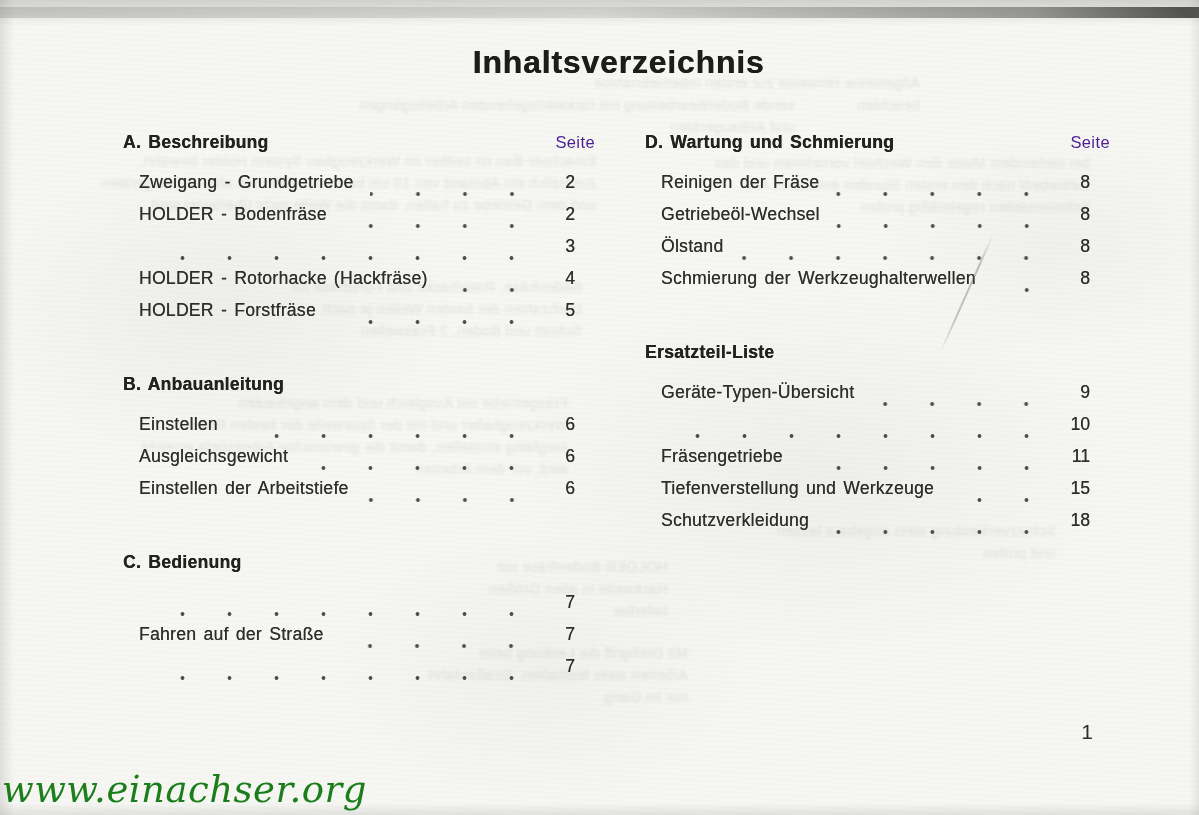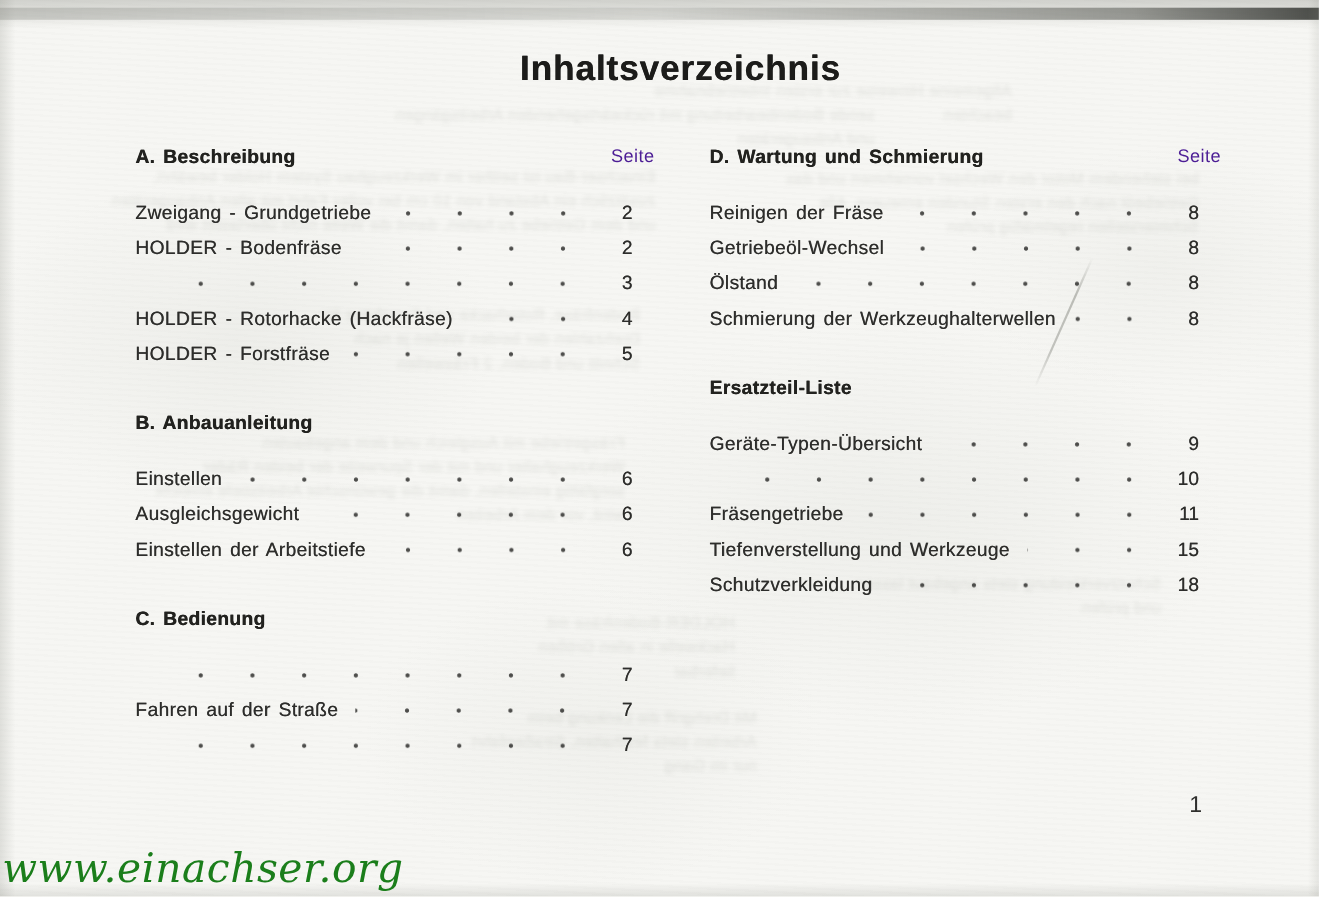--- a/index.html
+++ b/index.html
@@ -39,21 +39,21 @@
 
   .toc-section + .toc-section{margin-top:40px;}
   .section-header-row{display:flex;align-items:center;height:24px;}
   .section-header{
     margin:0;font-size:17.5px;font-weight:bold;color:#22221f;
     letter-spacing:0.3px;word-spacing:2px;flex:1 1 auto;
     text-shadow:0.3px 0 0 #22221f;
   }
   .seite{font-size:16.5px;color:#4c1d95;margin-right:-20px;letter-spacing:0.4px;}
   .items{margin-top:18px;}
-  .toc-row{display:flex;align-items:flex-end;height:32px;}
+  .toc-row{display:flex;align-items:flex-start;height:32px;margin-left:16px;}
   .toc-row .label{
     font-size:17.5px;color:#2d2d2b;letter-spacing:0.3px;word-spacing:2px;
     white-space:nowrap;text-shadow:0.25px 0 0 rgba(45,45,43,0.8);
   }
   .leader{
     flex:1 1 auto;min-width:10px;align-self:flex-end;height:8px;
     margin:0 10px 6px 16px;
     background-image:radial-gradient(circle, rgba(48,48,46,0.85) 1.5px, rgba(48,48,46,0) 2.3px);
     background-size:47px 6px;background-repeat:repeat-x;background-position:right center;
   }

